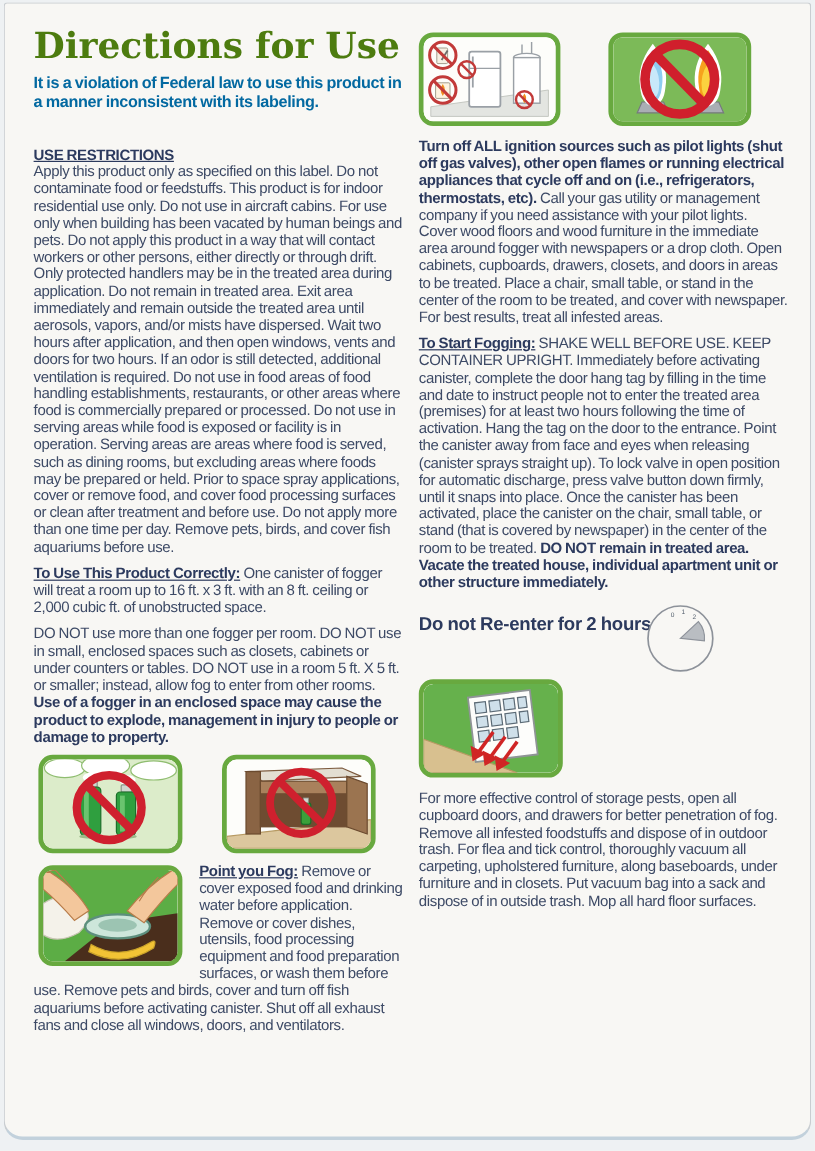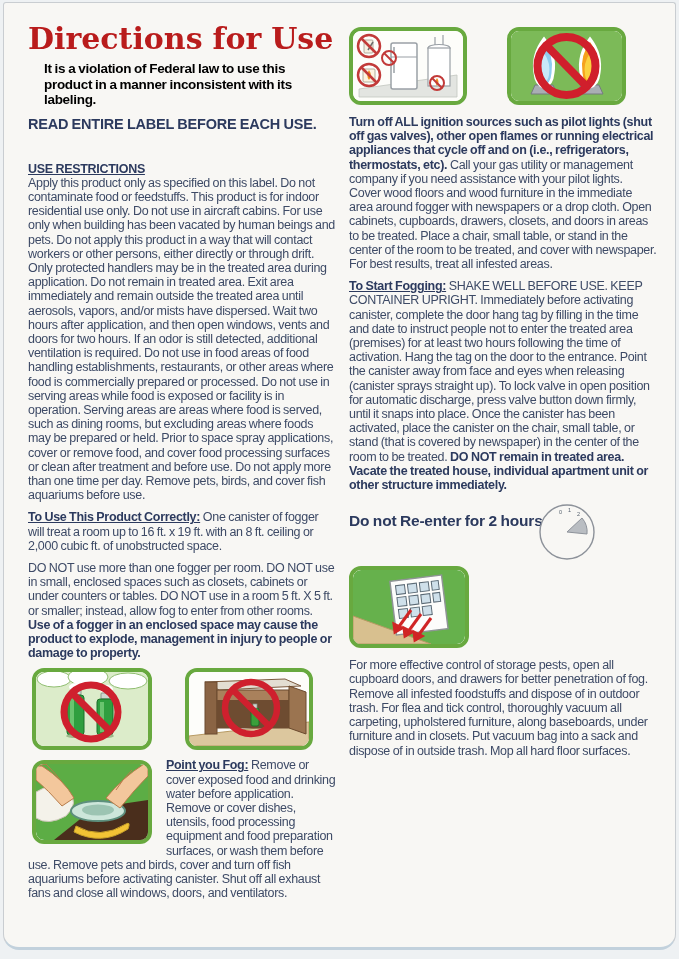--- a/index.html
+++ b/index.html
@@ -17,27 +17,27 @@
     border-radius:3px 3px 16px 16px;
     overflow:hidden;
   }
   .cols{display:flex;gap:13px;padding:20px 18px 0 24px;}
   .col{width:312px;color:#3d4a66;font-size:12.5px;line-height:14.2px;letter-spacing:-0.3px;word-spacing:-0.5px;}
   h1.title{
     margin:0 0 6px 0;
     font-family:"DejaVu Serif", serif;
     font-weight:bold;
     font-size:30px;line-height:32px;
-    color:#b91c1c;letter-spacing:0px;
+    color:#4d7c0f;letter-spacing:0px;
   }
   .p{margin:0 0 8px 0;}
   .b{font-weight:bold;color:#2c3a5e;}
   .u{font-weight:bold;color:#2c3a5e;text-decoration:underline;}
   .caps{font-size:14.5px;line-height:16px;letter-spacing:-0.2px;}
-  .viol{font-weight:bold;color:#000000;font-size:13.5px;line-height:15.5px;margin-left:16px;}
+  .viol{font-weight:bold;color:#0369a1;font-size:13.5px;line-height:15.5px;}
   .sect-head{display:block;margin-top:30px;}
   .boxrow{display:flex;margin:2px 0 8px 0;}
   .illus{
     border:4px solid #68a93f;border-radius:12px;background:#fff;
     display:block;
   }
   .float-illus{float:left;margin:2px 14px 4px 0;}
   .clear{clear:both;}
   .reenter{position:relative;margin:4px 0 6px 0;height:58px;}
   .reenter .txt{font-weight:bold;color:#2c3a5e;font-size:15.5px;letter-spacing:-0.2px;position:absolute;left:0;top:14px;}
@@ -46,29 +46,28 @@
 </style>
 </head>
 <body>
 
 <div class="sheet">
   <div class="cols">
 
     <div class="col">
       <h1 class="title">Directions for Use</h1>
       <p class="p viol">It is a violation of Federal law to use this product in a manner inconsistent with its labeling.</p>
-      <p class="p caps b" style="margin-bottom:9px">READ ENTIRE LABEL BEFORE EACH USE.</p>
 
       <p class="p">
         <span class="u sect-head">USE RESTRICTIONS</span><span>Apply this product only as specified on this label. Do not contaminate food or feedstuffs. This product is for indoor residential use only. Do not use in aircraft cabins. For use only when building has been vacated by human beings and pets. Do not apply this product in a way that will contact workers or other persons, either directly or through drift. Only protected handlers may be in the treated area during application. Do not remain in treated area. Exit area immediately and remain outside the treated area until aerosols, vapors, and/or mists have dispersed. Wait two hours after application, and then open windows, vents and doors for two hours. If an odor is still detected, additional ventilation is required. Do not use in food areas of food handling establishments, restaurants, or other areas where food is commercially prepared or processed. Do not use in serving areas while food is exposed or facility is in operation. Serving areas are areas where food is served, such as dining rooms, but excluding areas where foods may be prepared or held. Prior to space spray applications, cover or remove food, and cover food processing surfaces or clean after treatment and before use. Do not apply more than one time per day. Remove pets, birds, and cover fish aquariums before use.</span>
       </p>
 
       <p class="p">
         <span class="u">To Use This Product Correctly:</span>
-        <span>One canister of fogger will treat a room up to 16 ft. x 19 ft. with an 8 ft. ceiling or 2,000 cubic ft. of unobstructed space.</span>
+        <span>One canister of fogger will treat a room up to 16 ft. x 3 ft. with an 8 ft. ceiling or 2,000 cubic ft. of unobstructed space.</span>
       </p>
 
       <p class="p">
         <span>DO NOT use more than one fogger per room. DO NOT use in small, enclosed spaces such as closets, cabinets or under counters or tables. DO NOT use in a room 5 ft. X 5 ft. or smaller; instead, allow fog to enter from other rooms.</span>
         <span class="b">Use of a fogger in an enclosed space may cause the product to explode, management in injury to people or damage to property.</span>
       </p>
 
       <div class="boxrow">
 
         <svg class="illus" width="112" height="74" viewBox="0 0 112 74" style="margin-left:4px">

